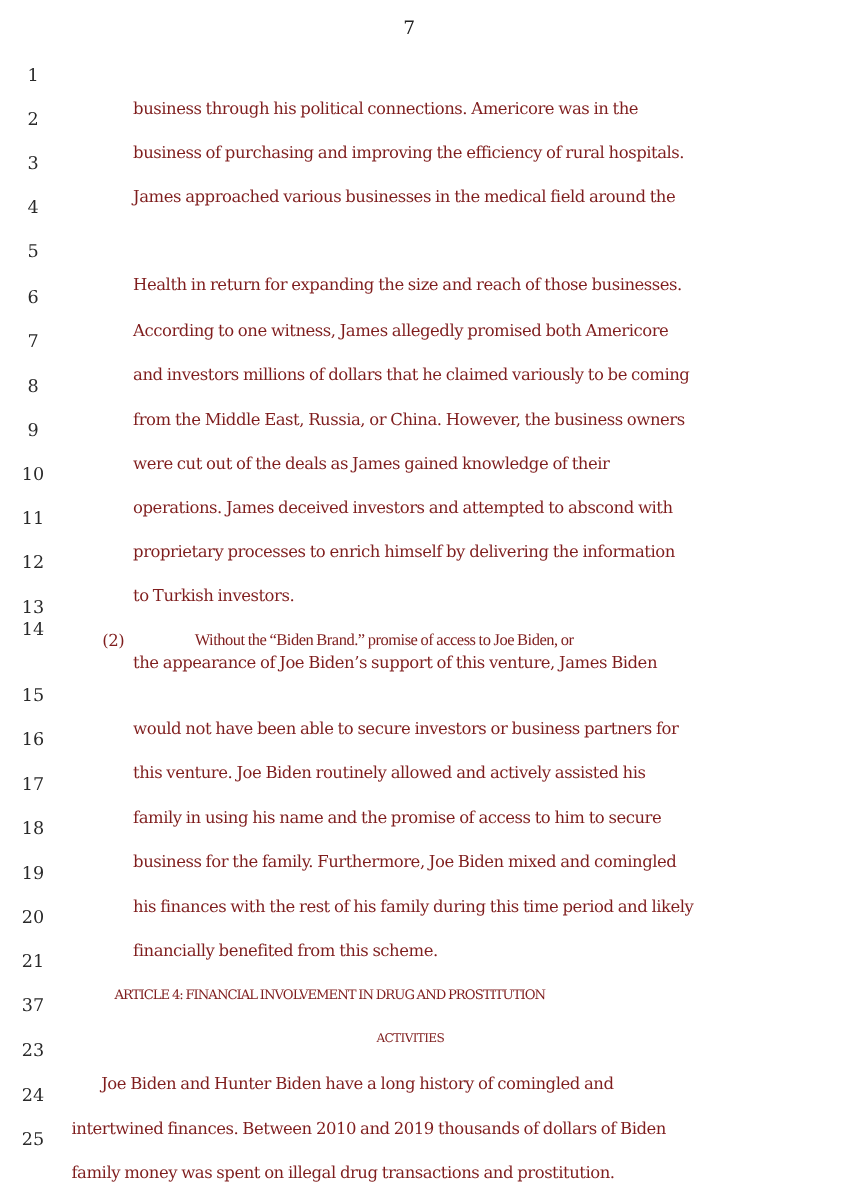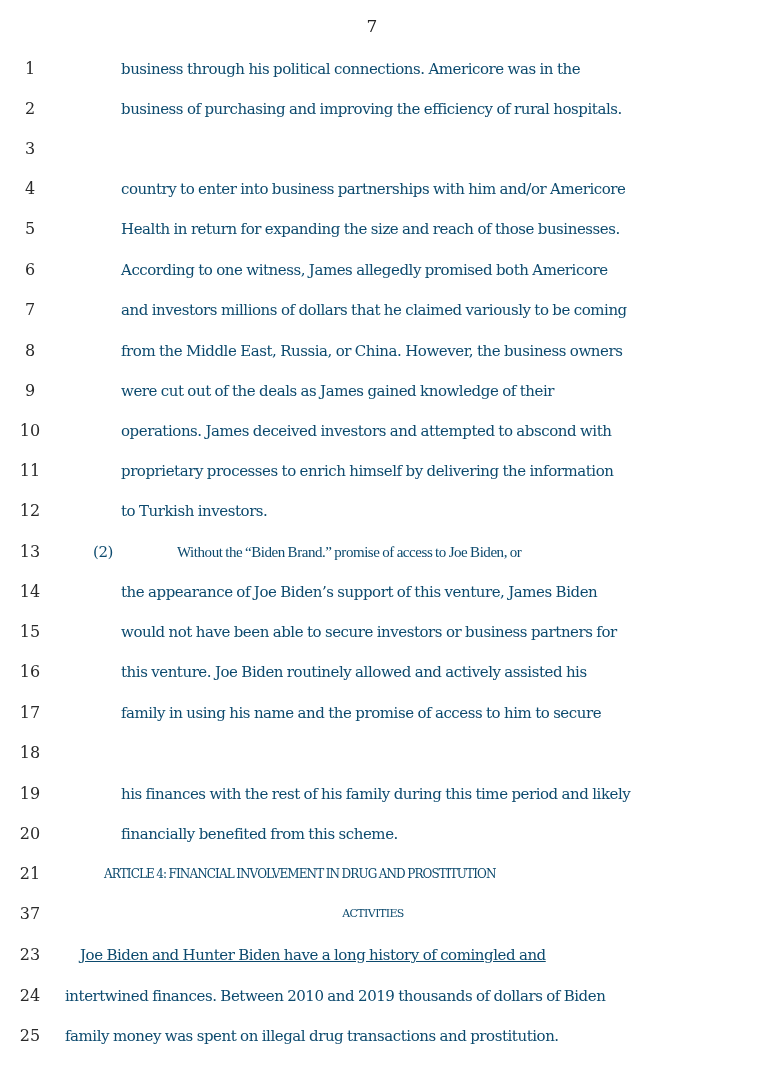--- a/index.html
+++ b/index.html
@@ -37,54 +37,55 @@
       position: absolute;
       left: 16px;
       width: 28px;
       text-align: center;
       font-size: 16px;
       color: #2a2a2a;
     }
     .txt {
       position: absolute;
       font-size: 15px;
-      color: #0c4a6e;
+      color: #7f1d1d;
       letter-spacing: -0.45px;
       word-spacing: -0.5px;
+      margin-top: 30px;
     }
     .txt.indent { left: 121px; }
     .txt.item-label { left: 93px; }
     .txt.item-body { left: 177px; font-family: Liberation Serif, serif; }
     .txt.heading { left: 104px; letter-spacing: -0.9px; font-size: 12px; }
     .txt.heading-center { left: 0; width: 746px; text-align: center; letter-spacing: -0.6px; font-size: 11px; }
-    .txt.para-first { left: 80px; text-decoration: underline; }
+    .txt.para-first { left: 92px; }
     .txt.full { left: 65px; text-align: center; }
   </style>
 </head>
 <body>
 
 <div class="page-number">7</div>
 
 <div class="line" style="top:57px">
   <span class="ln">1</span>
   <span class="txt indent">business through his political connections. Americore was in the</span>
 </div>
 
 <div class="line" style="top:97px">
   <span class="ln">2</span>
   <span class="txt indent">business of purchasing and improving the efficiency of rural hospitals.</span>
 </div>
 
 <div class="line" style="top:137px">
   <span class="ln">3</span>
+  <span class="txt indent">James approached various businesses in the medical field around the</span>
 </div>
 
 <div class="line" style="top:177px">
   <span class="ln">4</span>
-  <span class="txt indent">country to enter into business partnerships with him and/or Americore</span>
 </div>
 
 <div class="line" style="top:217px">
   <span class="ln">5</span>
   <span class="txt indent">Health in return for expanding the size and reach of those businesses.</span>
 </div>
 
 <div class="line" style="top:258px">
   <span class="ln">6</span>
   <span class="txt indent">According to one witness, James allegedly promised both Americore</span>
@@ -119,21 +120,21 @@
   <span class="ln">12</span>
   <span class="txt indent">to Turkish investors.</span>
 </div>
 
 <div class="line" style="top:540px">
   <span class="ln">13</span>
   <span class="txt item-label">(2)</span>
   <span class="txt item-body">Without the “Biden Brand.” promise of access to Joe Biden, or</span>
 </div>
 
-<div class="line" style="top:580px">
+<div class="line" style="top:560px">
   <span class="ln">14</span>
   <span class="txt indent">the appearance of Joe Biden’s support of this venture, James Biden</span>
 </div>
 
 <div class="line" style="top:620px">
   <span class="ln">15</span>
   <span class="txt indent">would not have been able to secure investors or business partners for</span>
 </div>
 
 <div class="line" style="top:660px">
@@ -141,20 +142,21 @@
   <span class="txt indent">this venture. Joe Biden routinely allowed and actively assisted his</span>
 </div>
 
 <div class="line" style="top:701px">
   <span class="ln">17</span>
   <span class="txt indent">family in using his name and the promise of access to him to secure</span>
 </div>
 
 <div class="line" style="top:741px">
   <span class="ln">18</span>
+  <span class="txt indent">business for the family. Furthermore, Joe Biden mixed and comingled</span>
 </div>
 
 <div class="line" style="top:782px">
   <span class="ln">19</span>
   <span class="txt indent">his finances with the rest of his family during this time period and likely</span>
 </div>
 
 <div class="line" style="top:822px">
   <span class="ln">20</span>
   <span class="txt indent">financially benefited from this scheme.</span>

